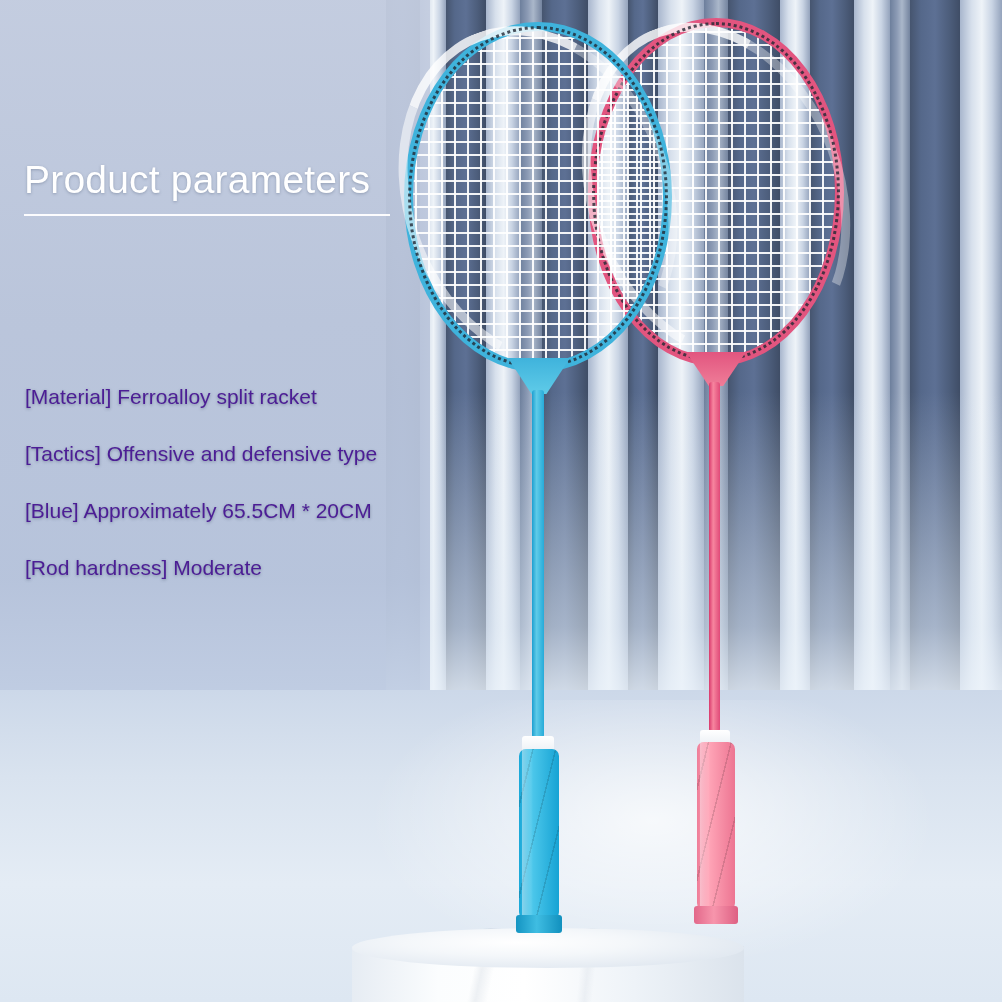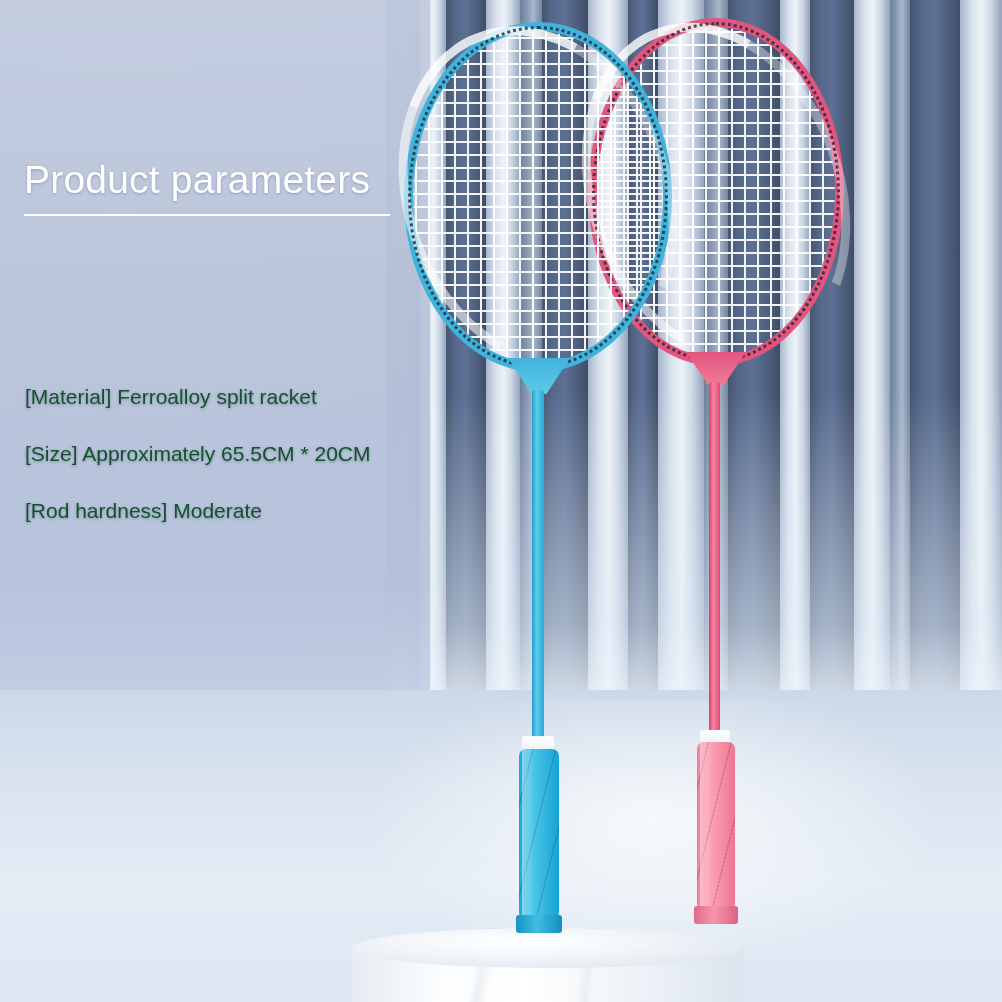--- a/index.html
+++ b/index.html
@@ -170,21 +170,21 @@
     white-space:nowrap;
   }
   .title-rule{
     position:absolute;left:24px;top:214px;width:366px;height:2px;
     background:rgba(255,255,255,.95);
   }
   .spec-list{
     position:absolute;left:25px;top:368px;width:620px;
   }
   .spec{
-    color:#14532d;font-size:21px;line-height:57px;
+    color:#4c1d95;font-size:21px;line-height:57px;
     white-space:nowrap;text-shadow:0 1px 3px rgba(55,70,95,.45);
   }
 </style>
 </head>
 <body>
 
 <div id="stage">
 
   <div class="bg-base"></div>
 
@@ -274,17 +274,18 @@
         <div class="sheen"></div>
     </div>
     <div class="butt" style="left:516px;top:915px;width:46px;height:18px;"></div>
   </div>
 
   <div class="title">Product parameters</div>
   <div class="title-rule"></div>
 
   <div class="spec-list">
     <div class="spec">[Material] Ferroalloy split racket</div>
-    <div class="spec">[Size] Approximately 65.5CM * 20CM</div>
+    <div class="spec">[Tactics] Offensive and defensive type</div>
+    <div class="spec">[Blue] Approximately 65.5CM * 20CM</div>
     <div class="spec">[Rod hardness] Moderate</div>
   </div>
 
 </div>
 
 </body></html>

